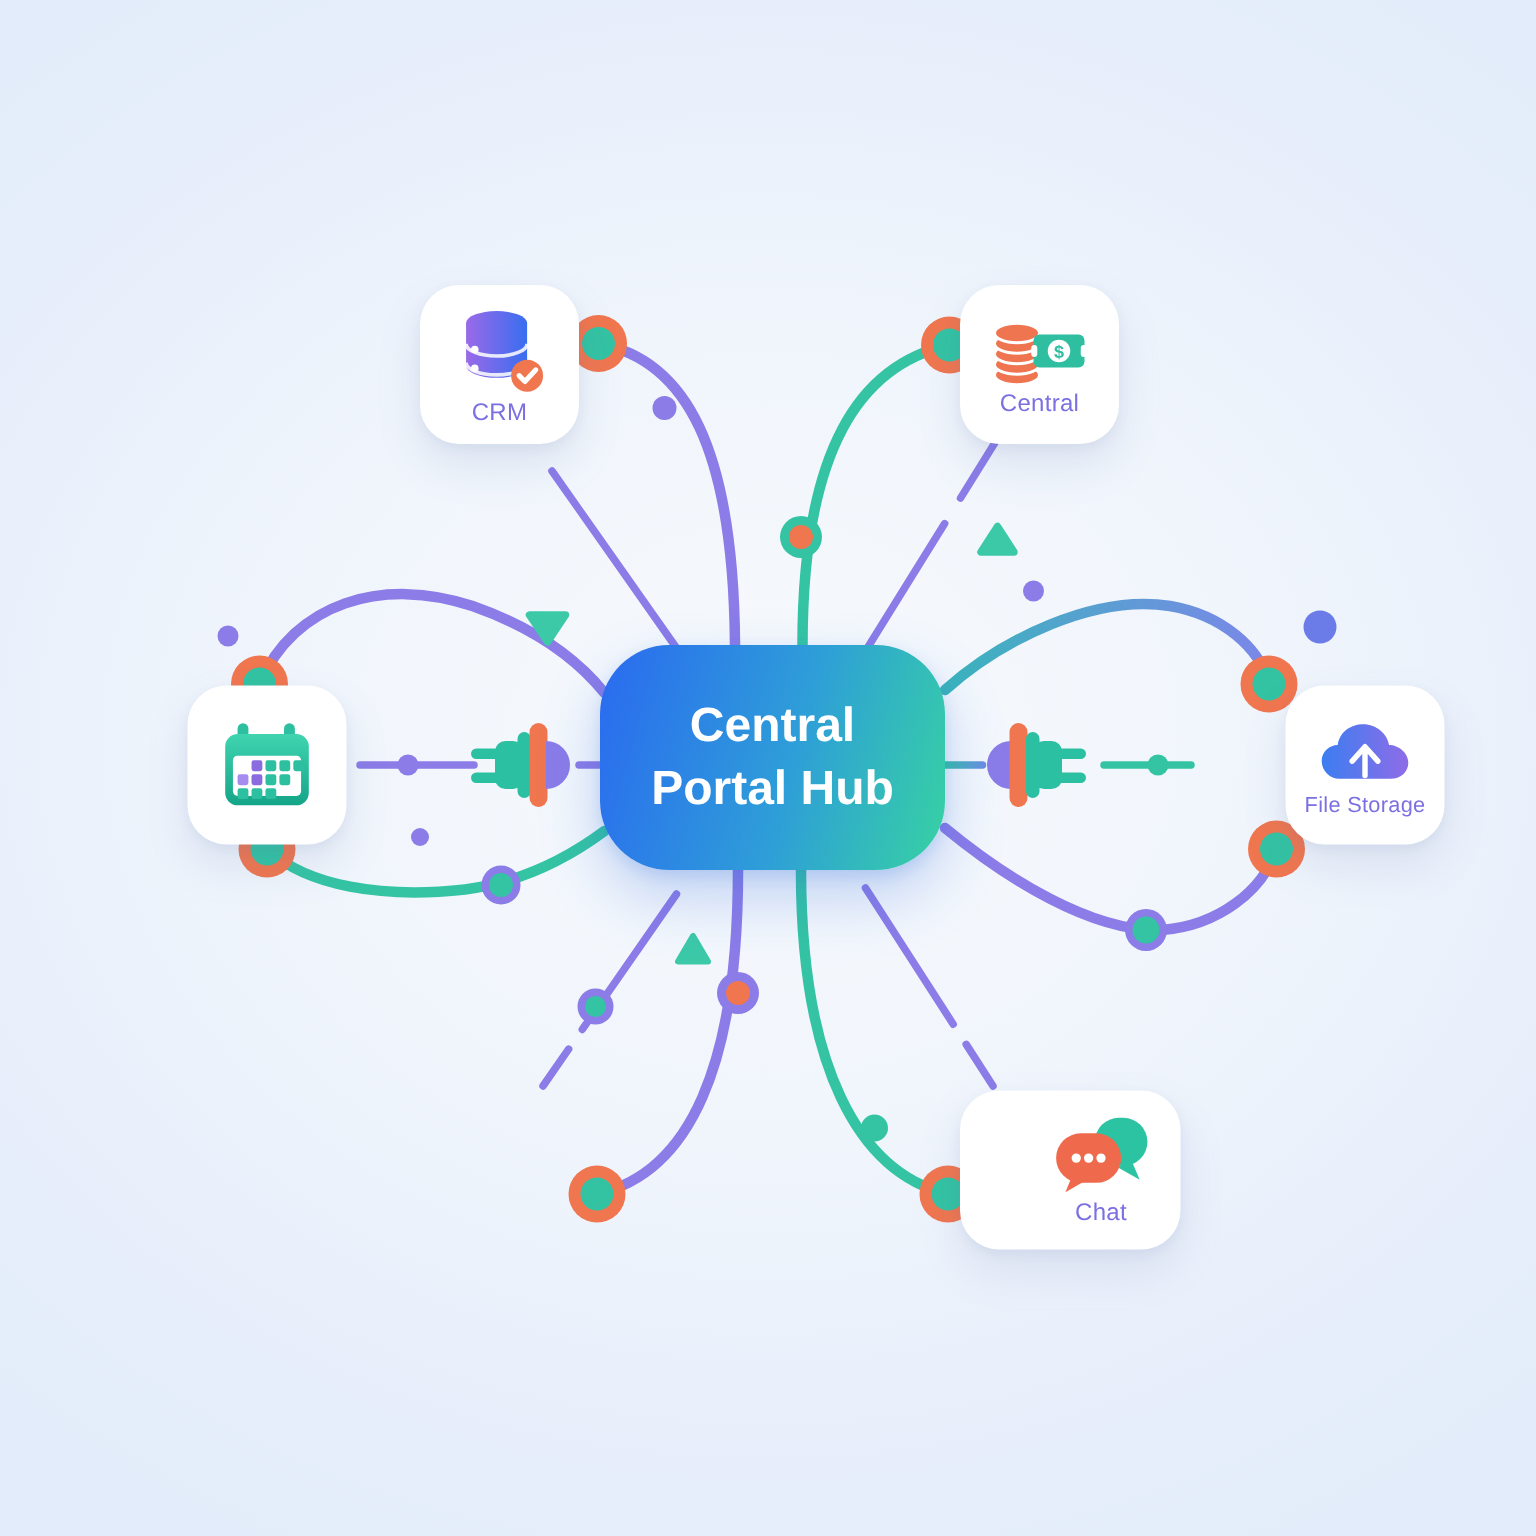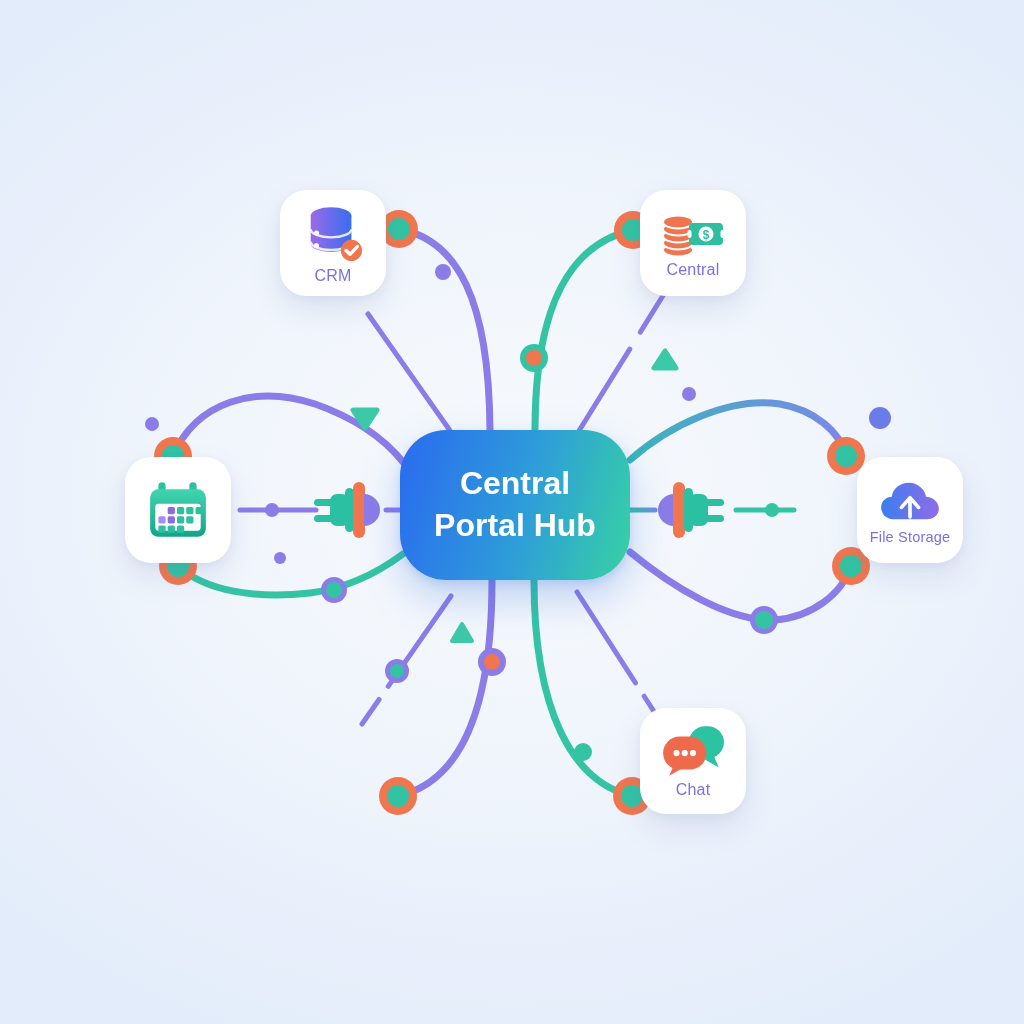--- a/index.html
+++ b/index.html
@@ -229,21 +229,21 @@
     <span class="icon">
       <svg width="62" height="50" viewBox="0 0 58 46">
         <path d="M13,40 C7,40 2,35 2,29 C2,23 7,19 12,19 C13,11 20,6 28,6 C36,6 43,12 44,19 C50,19 56,24 56,30 C56,36 51,40 45,40 Z" fill="url(#gCloud)"></path>
         <path d="M29,38 V24 M21,29 L29,20 L37,29" fill="none" stroke="#fff" stroke-width="3.4" stroke-linecap="round" stroke-linejoin="round"></path>
       </svg>
     </span>
     <span class="label">File Storage</span>
   </div>
 
 
-  <div class="card" style="left:640px;top:708px;">
+  <div class="card" style="left:640px;top:727px;padding-left:41px;">
     <span class="icon">
       <svg width="64" height="54" viewBox="0 0 62 52">
         <g fill="#2cc3a2">
           <rect x="27" y="2" width="34" height="31" rx="15.5"></rect>
           <path d="M50,28 L56,42 L42,34 Z"></path>
         </g>
         <g fill="#ef6a4c">
           <rect x="2" y="12" width="42" height="32" rx="16"></rect>
           <path d="M13,38 L8,50 L22,42 Z"></path>
         </g>

